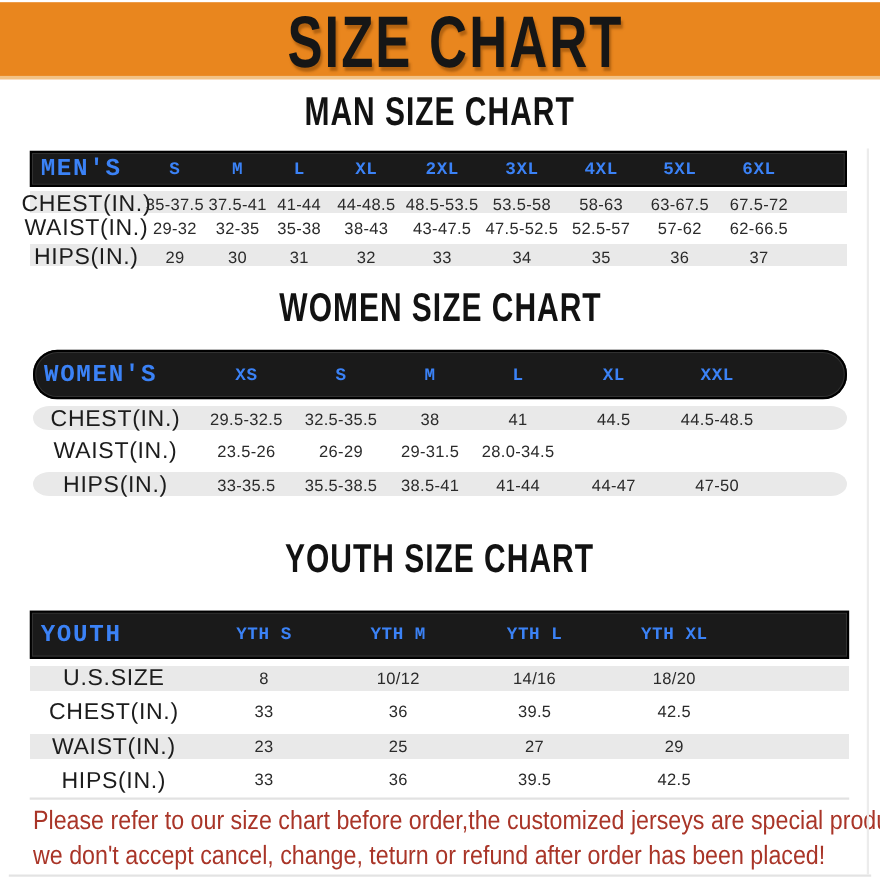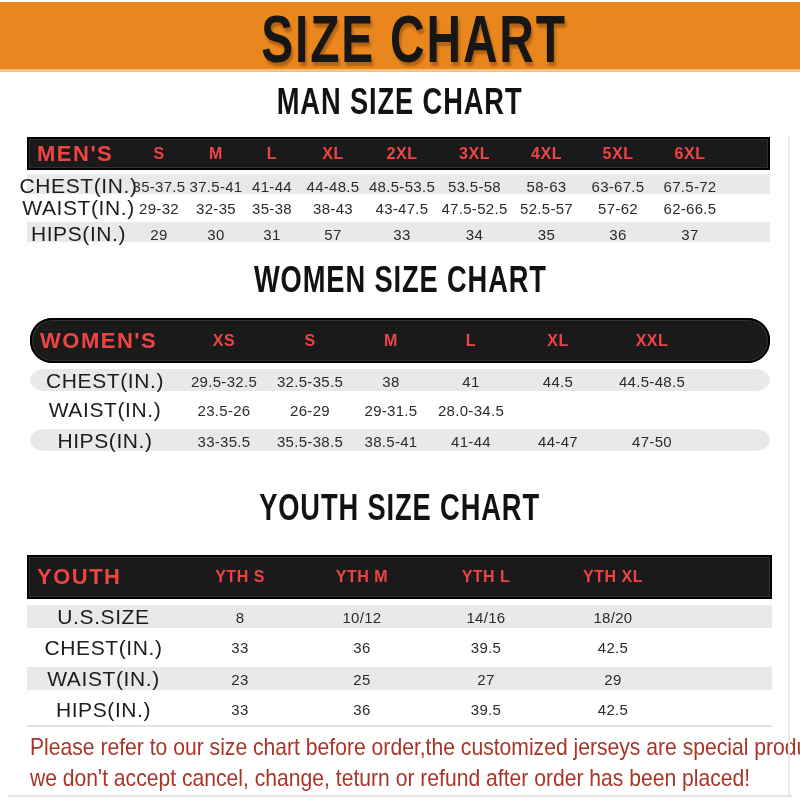--- a/index.html
+++ b/index.html
@@ -44,21 +44,21 @@
   }
   .men  .bar{height:33px;}
   .women .bar{height:45px;}
   .youth .bar{height:44px;margin-top:12px;}
   .shade{background-color:var(--shade,#E9E9E9);background-clip:content-box;}
   .men  .shade{padding:2px 0;}
   .women .shade{padding:4px 0;}
   .youth .shade{padding:4px 0;}
   .c{display:flex;align-items:center;justify-content:center;height:100%;
      font-size:15px;color:#2b2b2b;letter-spacing:0.3px;}
-  .bar .c{color:#ef4444;}
+  .bar .c{color:#3b82f6;font-family:Liberation Mono, monospace;}
   .bar-label{justify-content:flex-start;padding-left:10px;font-weight:bold;
      font-size:22px;letter-spacing:1.5px;color:#fff;}
   .sz{font-weight:bold;font-size:16px;color:#f8f8f8;letter-spacing:0.5px;}
   .row-label{font-size:21px;letter-spacing:0.6px;color:#1c1c1c;}
   #men-table{top:137px;left:27px;width:743px;}
   #women-table{top:318px;left:30px;width:740px;}
   #youth-table{top:543px;left:27px;width:745px;border-bottom:2px solid #e2e2e2;}
   
   .note{
     position:absolute;top:731px;left:30px;width:900px;
@@ -117,21 +117,21 @@
       <div class="c">47.5-52.5</div>
       <div class="c">52.5-57</div>
       <div class="c">57-62</div>
       <div class="c">62-66.5</div>
     </div>
     <div class="row shade">
       <div class="c row-label">HIPS(IN.)</div>
       <div class="c">29</div>
       <div class="c">30</div>
       <div class="c">31</div>
-      <div class="c">57</div>
+      <div class="c">32</div>
       <div class="c">33</div>
       <div class="c">34</div>
       <div class="c">35</div>
       <div class="c">36</div>
       <div class="c">37</div>
     </div>
   </div>
 
   <div class="section-title" id="women-title">
     <span class="cond">WOMEN SIZE CHART</span>

